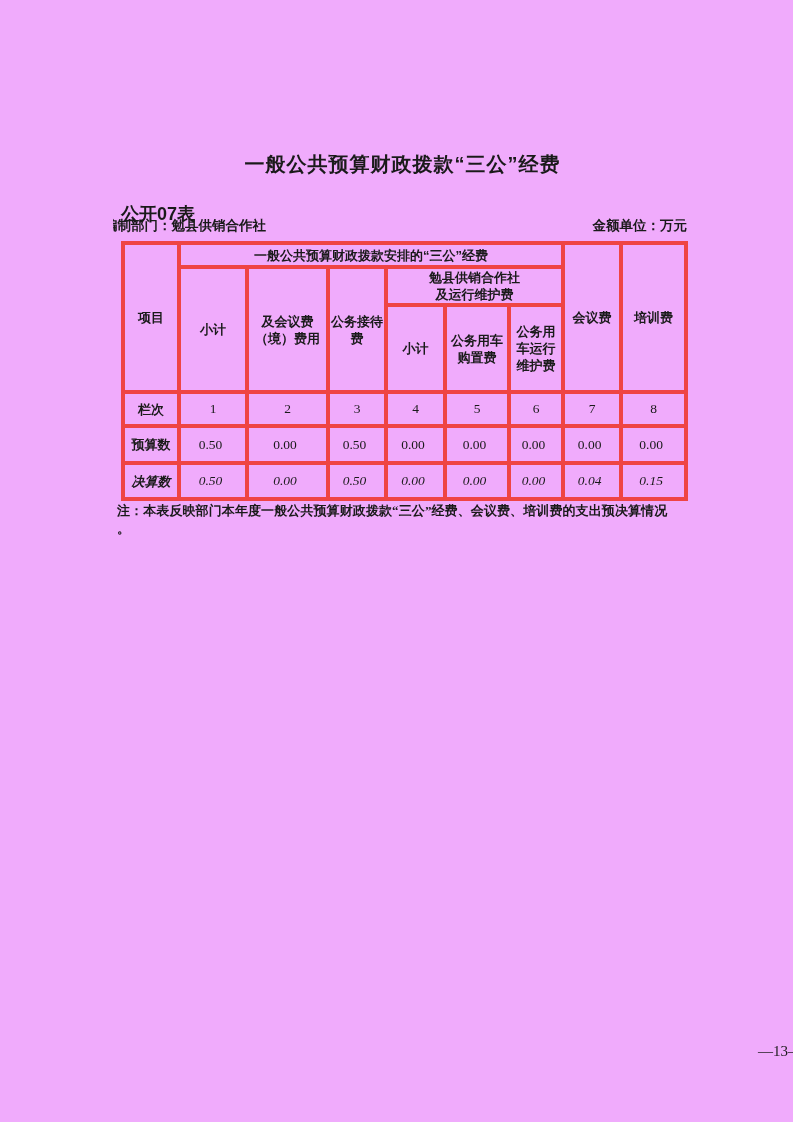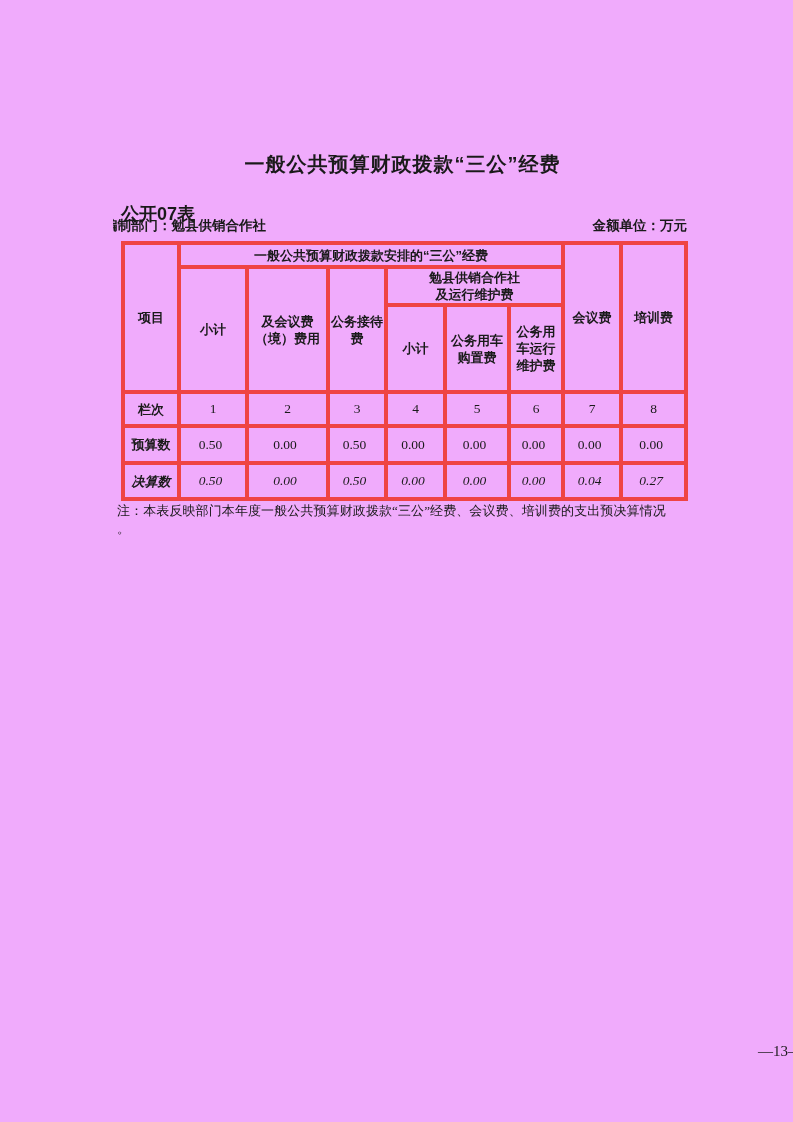--- a/index.html
+++ b/index.html
@@ -49,21 +49,21 @@
   tr.rh1{height:24px;}
   tr.rh2{height:32px;}
   tr.rh3{height:87px;}
   tr.rlanci{height:34px;}
   tr.rbudget{height:37px;}
   tr.rfinal{height:36px;font-style:italic;}
 
   .note{
     position:absolute;top:502px;left:117px;width:572px;
     font-family:"Liberation Serif","DejaVu Serif",serif;
-    font-size:13px;line-height:18px;font-weight:normal;
+    font-size:13px;line-height:18px;font-weight:bold;
   }
   .note-line{white-space:nowrap;letter-spacing:0.1px;}
 
   .page-num{
     position:absolute;top:1043px;left:10px;width:100%;text-align:right;
     font-family:"Liberation Serif","DejaVu Serif",serif;font-size:15px;
   }
 </style>
 </head>
 <body>
@@ -152,21 +152,21 @@
       </tr>
       <tr class="rfinal">
         <td class="hd">决算数</td>
         <td class="num val">0.50</td>
         <td class="num val">0.00</td>
         <td class="num val">0.50</td>
         <td class="num val">0.00</td>
         <td class="num val">0.00</td>
         <td class="num val">0.00</td>
         <td class="num val">0.04</td>
-        <td class="num val">0.27</td>
+        <td class="num val">0.15</td>
       </tr>
     </tbody>
       </table>
   </div>
 
   <div class="note">
     <div class="note-line">注：本表反映部门本年度一般公共预算财政拨款“三公”经费、会议费、培训费的支出预决算情况</div>
     <div class="note-line">。</div>
   </div>
 

